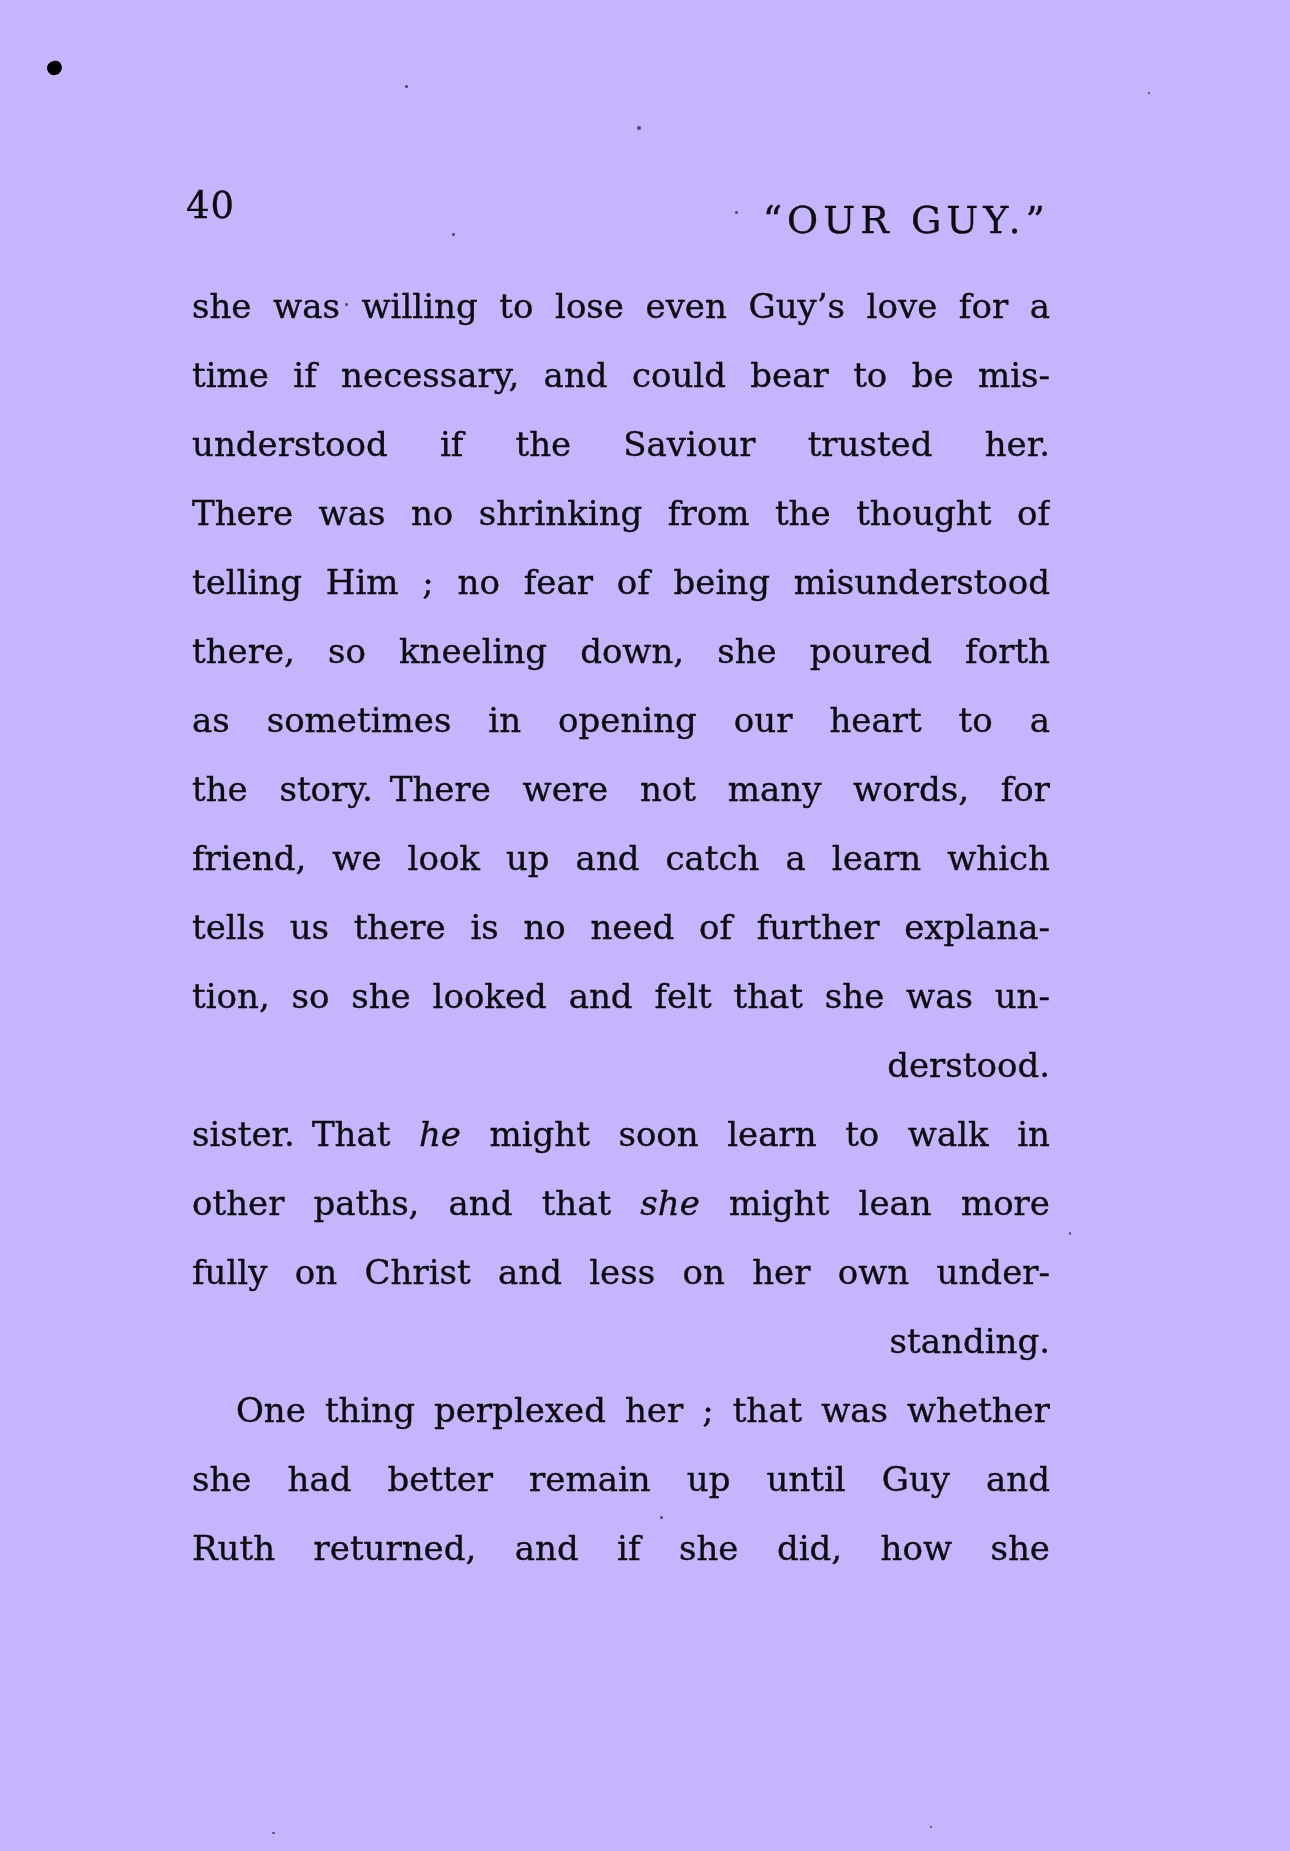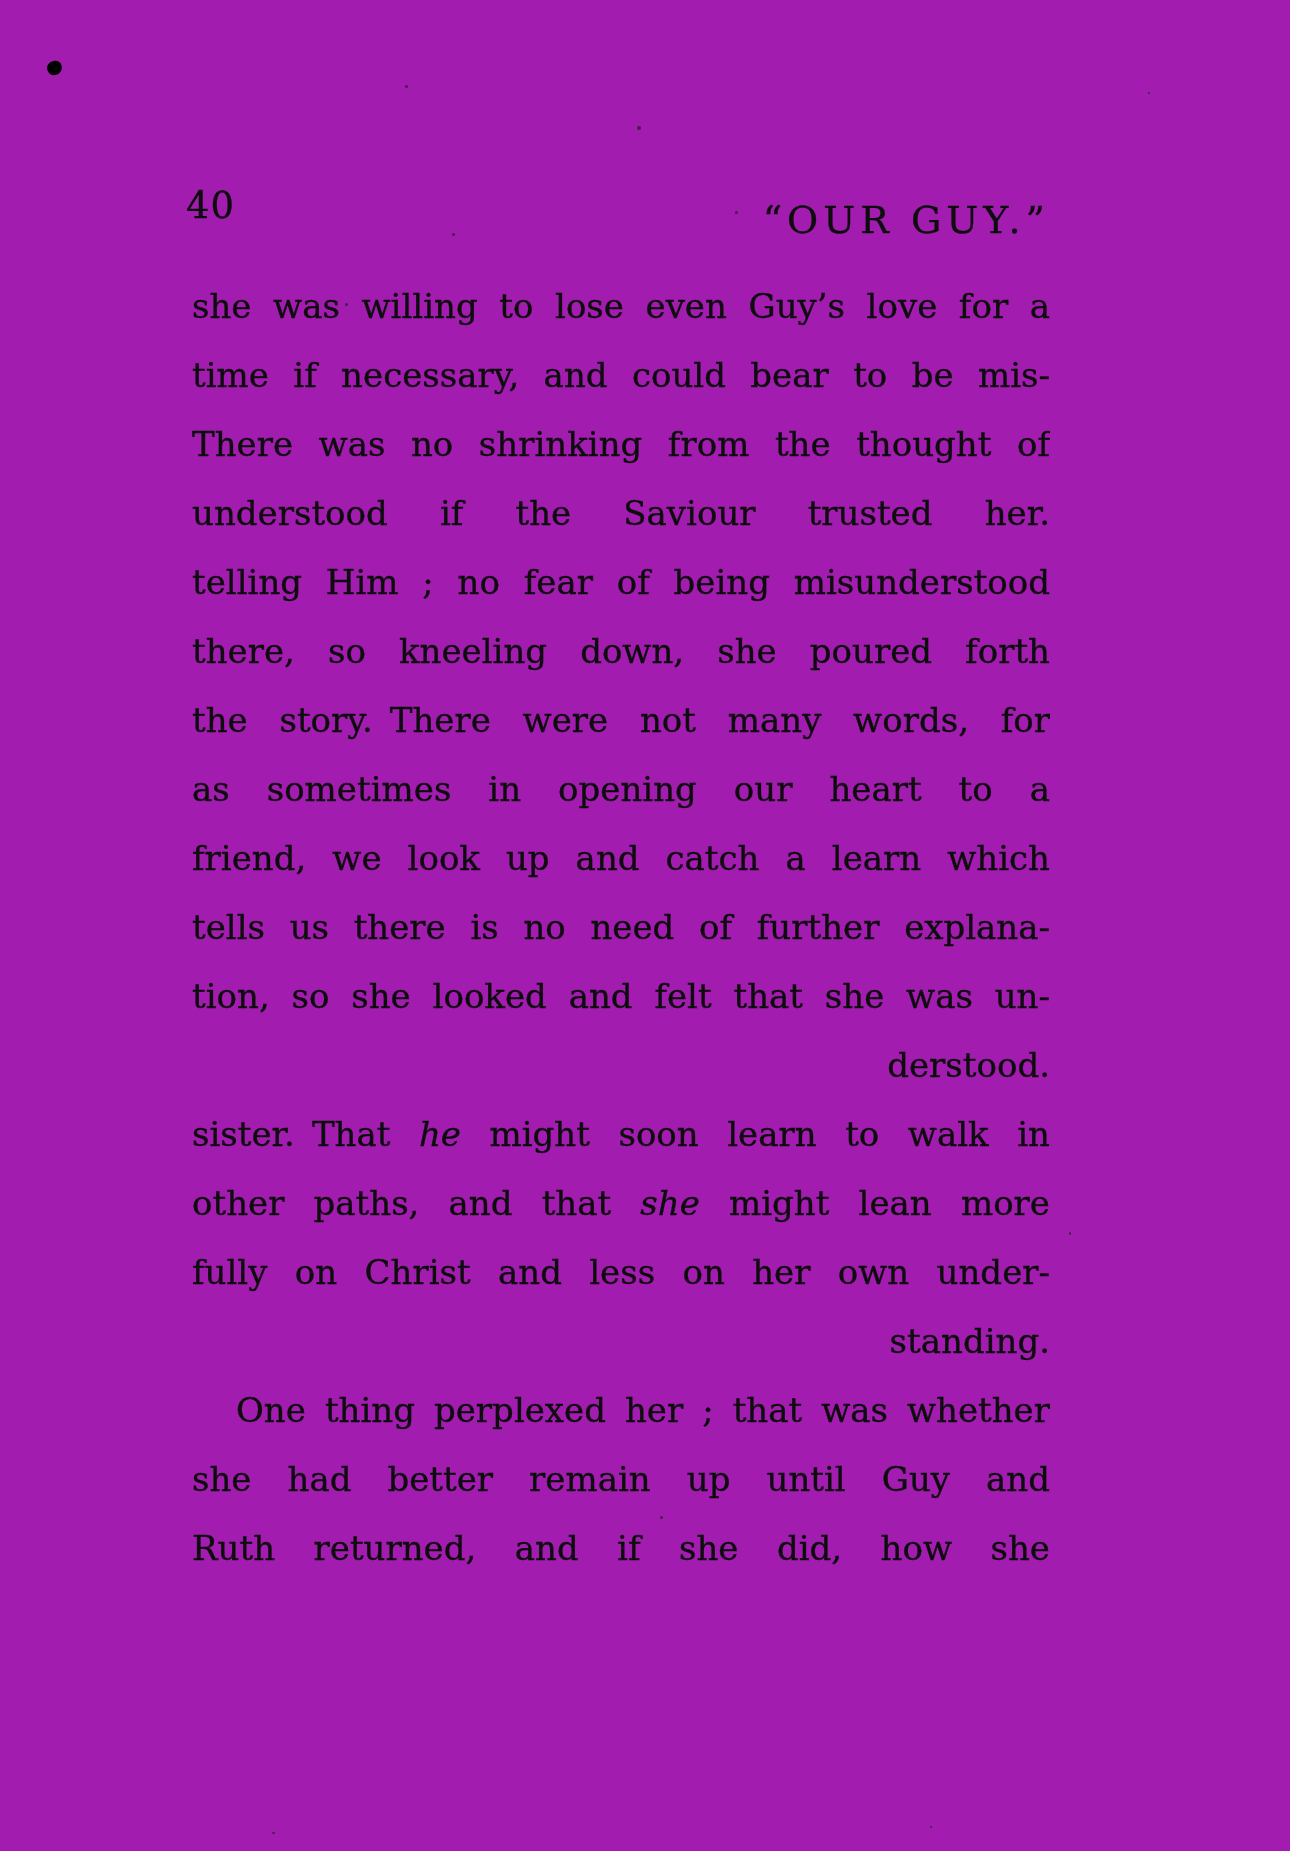--- a/index.html
+++ b/index.html
@@ -11,21 +11,21 @@
     height: 1851px;
     position: relative;
     background: #ffffff;
     font-family: "DejaVu Serif", "Liberation Serif", serif;
     color: #0d0d0d;
     overflow: hidden;
   }
   .page {
     position: absolute;
     inset: 0;
-    background: #a21caf;
+    background: #c4b5fd;
     text-decoration: underline;
   }
   
   .header {
     position: absolute;
     left: 192px;
     top: 184px;
     width: 858px;
     height: 46px;
   }
@@ -129,26 +129,26 @@
 
   <div class="header">
     <span class="page-number">40</span>
     <span class="running-title">“OUR GUY.”</span>
   </div>
 
   <div class="page-body">
       <div>
         <div class="line justified"><span>she was willing to lose even Guy’s love for a</span></div>
         <div class="line justified"><span>time if necessary, and could bear to be mis-</span></div>
+        <div class="line justified"><span>understood if the Saviour trusted her.</span></div>
         <div class="line justified"><span>There was no shrinking from the thought of</span></div>
-        <div class="line justified"><span>understood if the Saviour trusted her.</span></div>
         <div class="line justified"><span>telling Him ; no fear of being misunderstood</span></div>
         <div class="line justified"><span>there, so kneeling down, she poured forth</span></div>
+        <div class="line justified"><span>as sometimes in opening our heart to a</span></div>
         <div class="line justified"><span>the story. There were not many words, for</span></div>
-        <div class="line justified"><span>as sometimes in opening our heart to a</span></div>
         <div class="line justified"><span>friend, we look up and catch a learn which</span></div>
         <div class="line justified"><span>tells us there is no need of further explana-</span></div>
         <div class="line justified"><span>tion, so she looked and felt that she was un-</span></div>
         <div class="line"><span>derstood.</span></div>
       </div>
       <div>
         <div class="line justified"><span>sister. That </span><i>he</i><span> might soon learn to walk in</span></div>
         <div class="line justified"><span>other paths, and that </span><i>she</i><span> might lean more</span></div>
         <div class="line justified"><span>fully on Christ and less on her own under-</span></div>
         <div class="line"><span>standing.</span></div>

